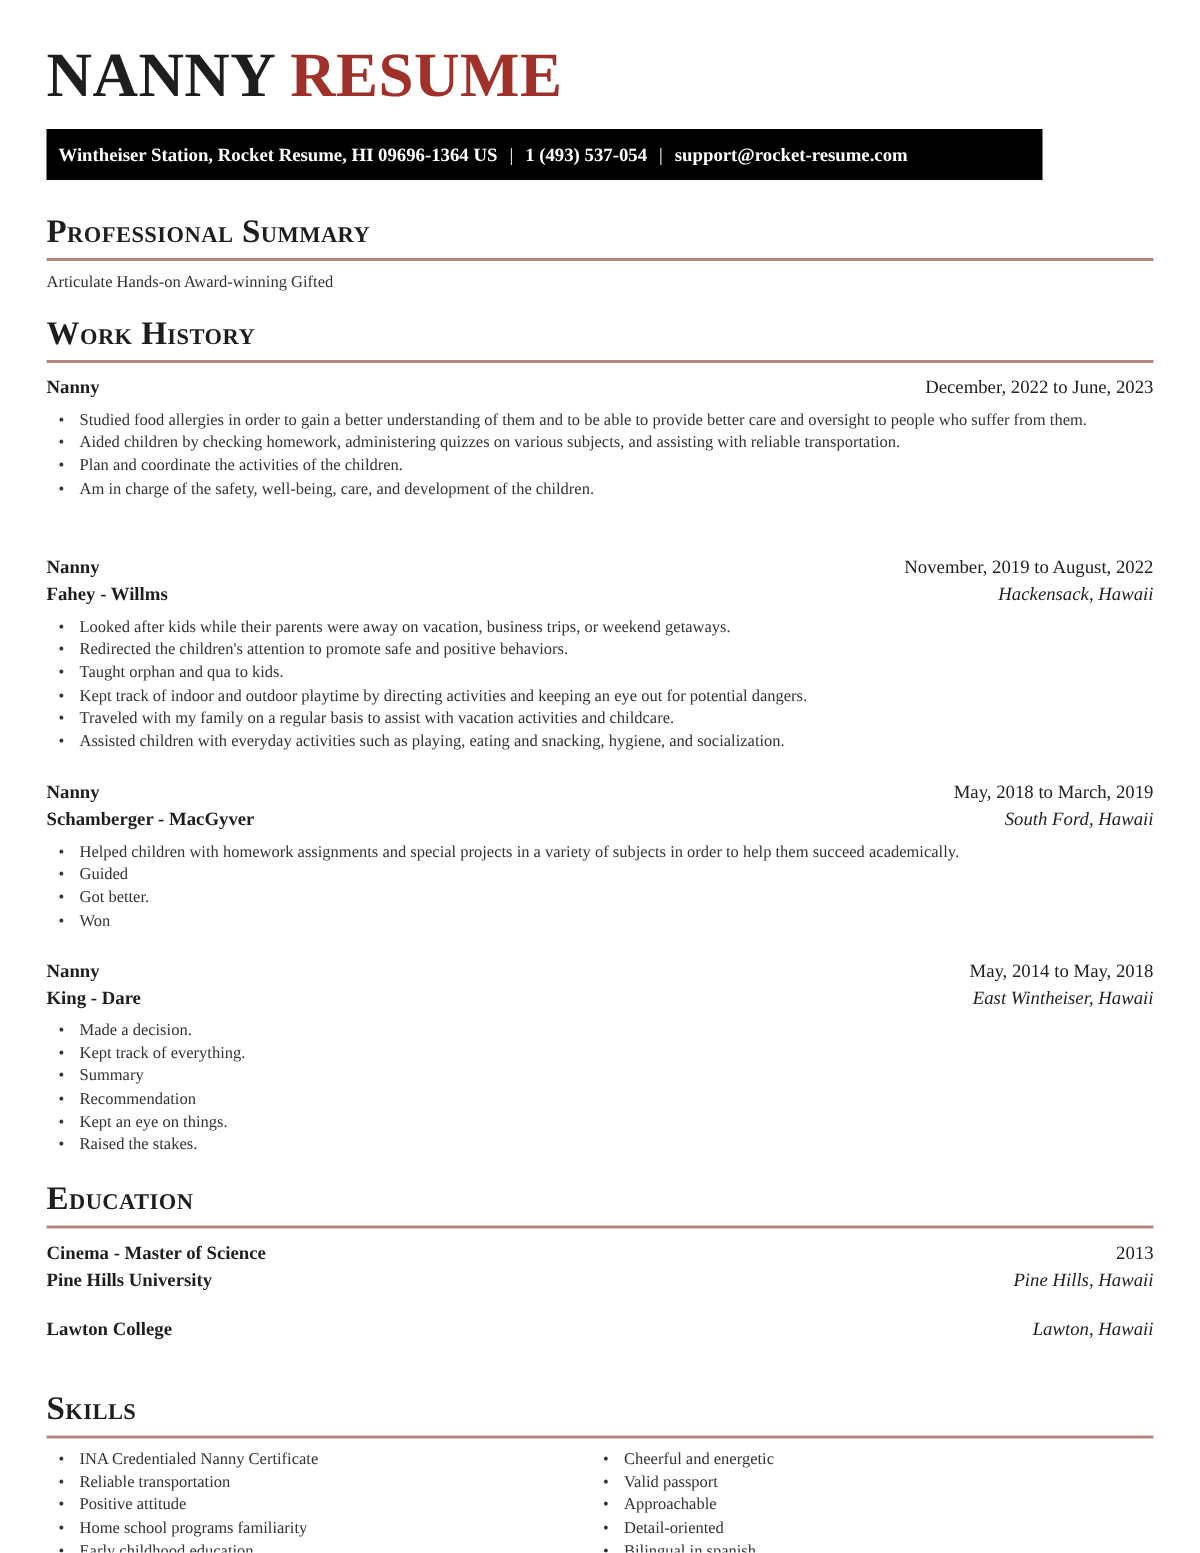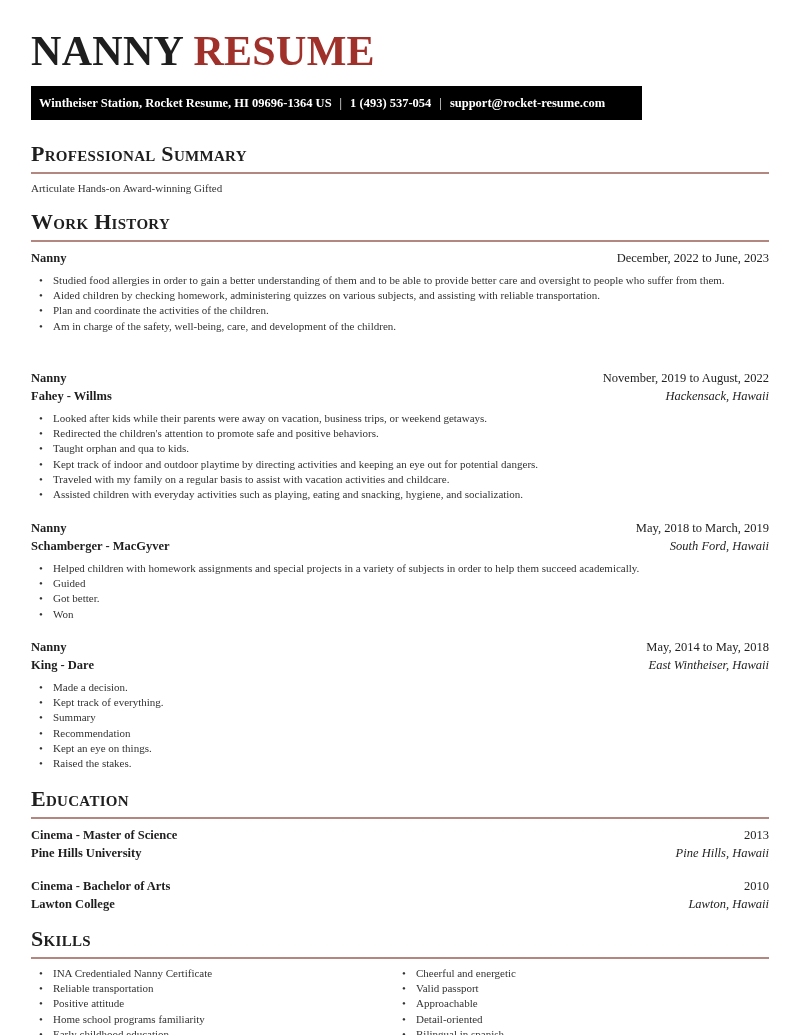--- a/index.html
+++ b/index.html
@@ -4,21 +4,21 @@
   <style>
     * { box-sizing: border-box; margin: 0; padding: 0; }
     html, body { width: 800px; height: 1035px; overflow: hidden; background: #ffffff; }
     body { font-family: "Liberation Serif", "DejaVu Serif", serif; color: #222; position: relative; }
     .page { position: absolute; left: 31px; top: 0; width: 738px; }
 
     .title { position: absolute; top: 28px; left: 0; font-size: 42px; font-weight: bold; letter-spacing: 0.3px; line-height: 46px; white-space: nowrap; }
     .title .first { color: #1e1e1e; }
     .title .last { color: #a0302a; }
 
-    .contact-bar { position: absolute; top: 86px; left: 0; width: 611px; height: 34px; background: #000; color: #fff; font-size: 12.5px; font-weight: bold; line-height: 34px; padding-left: 8px; white-space: nowrap; }
+    .contact-bar { position: absolute; top: 86px; left: 0; width: 664px; height: 34px; background: #000; color: #fff; font-size: 12.5px; font-weight: bold; line-height: 34px; padding-left: 8px; white-space: nowrap; }
     .contact-bar .sep { margin: 0 8px; font-weight: normal; }
 
     .section-title { position: absolute; left: 0; font-size: 22px; font-weight: bold; font-variant: small-caps; color: #1e1e1e; letter-spacing: 0.3px; line-height: 26px; }
     .section-rule { position: absolute; left: 0; width: 738px; height: 2px; background: #b38780; }
 
     .summary { position: absolute; left: 0; top: 182px; font-size: 11px; color: #333; }
 
     .job { position: absolute; left: 0; width: 738px; }
     .row { position: relative; height: 18px; line-height: 18px; }
     .row .l { position: absolute; left: 0; font-weight: bold; font-size: 12.5px; color: #1e1e1e; }
@@ -132,24 +132,20 @@
         <span class="r">2013</span>
       </div>
     <div class="row">
         <span class="l">Pine Hills University</span>
         <span class="r loc">Pine Hills, Hawaii</span>
       </div>
   </div>
 
   <div class="job" style="top:877px;">
     <div class="row">
-        <span class="l">Cinema - Bachelor of Arts</span>
-        <span class="r">2010</span>
-      </div>
-    <div class="row">
         <span class="l">Lawton College</span>
         <span class="r loc">Lawton, Hawaii</span>
       </div>
   </div>
 
   <div class="section-title" style="top:926px;">Skills</div>
   <div class="section-rule" style="top:957px;"></div>
 
   <div class="skills">
     <div class="col col1">

